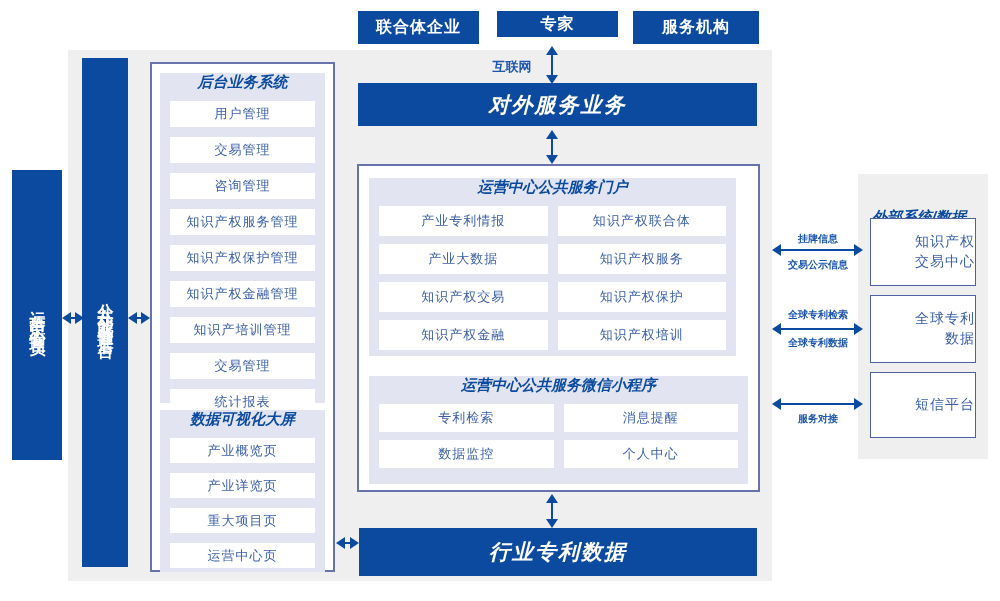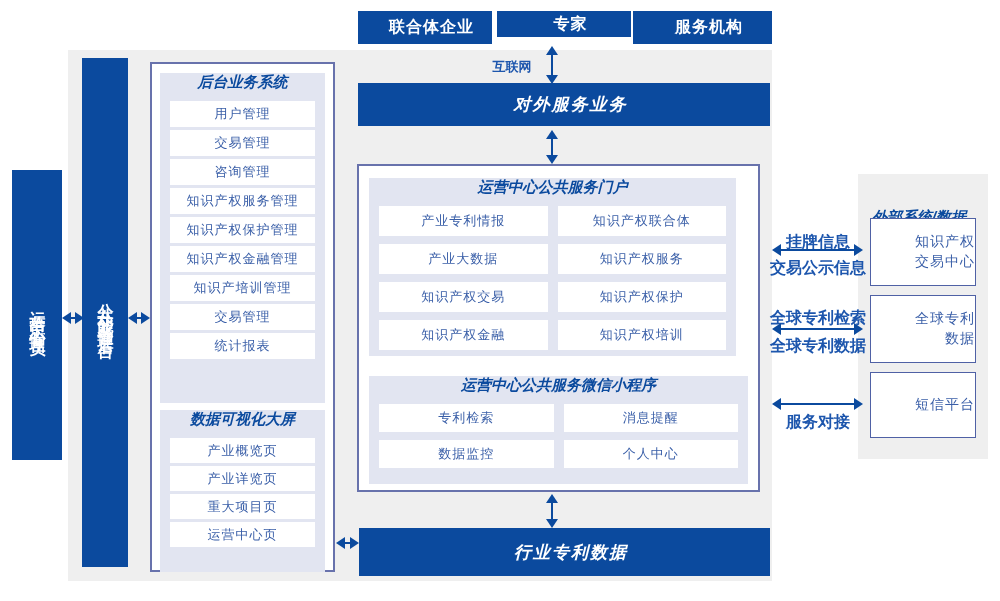--- a/index.html
+++ b/index.html
@@ -4,42 +4,42 @@
 <style>
   html,body { margin:0; padding:0; background:#fff; }
   #canvas {
     position:relative; width:1000px; height:601px; background:#fff;
     font-family:"Liberation Sans","DejaVu Sans",sans-serif; overflow:hidden;
   }
   .bg-main  { position:absolute; left:68px;  top:50px;  width:704px; height:531px; background:var(--bg-gray,#efefef); }
   .bg-right { position:absolute; left:858px; top:174px; width:130px; height:285px; background:var(--bg-gray,#efefef); }
 
   .dark-box { position:absolute; background:var(--primary,#0b4a9e); color:#fff;
-              display:flex; align-items:center; justify-content:center; font-weight:bold;padding-left:13px; }
+              display:flex; align-items:center; justify-content:center; font-weight:bold; }
   .actor { font-size:16px; letter-spacing:1px; }
-  .bigbar { font-size:17px; font-style:italic; letter-spacing:2px; }
+  .bigbar { font-size:21px; font-style:italic; letter-spacing:2px; }
 
   .vbar { position:absolute; background:var(--primary,#0b4a9e); display:flex; align-items:center; justify-content:center; }
   .vtext { writing-mode:vertical-rl; text-orientation:upright; color:#fff; font-weight:bold;
            font-size:16px; letter-spacing:5px; }
 
   .wrapper { position:absolute; background:#fff; border:2px solid var(--border,#6872ac); box-sizing:border-box; }
   .panel   { position:absolute; background:var(--panel-bg,#e2e5f1); }
   .panel-title { text-align:center; font-weight:bold; font-style:italic;
                  color:var(--primary,#0b4a9e); font-size:15px; height:20px; }
-  .stack { display:flex; flex-direction:column; gap:3px; padding:8px 10px; }
+  .stack { display:flex; flex-direction:column; gap:10px; padding:8px 10px; }
   .item  { background:#fff; height:26px; flex:0 0 auto; display:flex; align-items:center; justify-content:center;
            color:var(--text-blue,#3a5fa8); font-size:13px; letter-spacing:1px; }
   .stack-b .item { height:25px; }
   .grid2 { display:grid; grid-template-columns:1fr 1fr; gap:8px 10px; padding:8px 10px; }
   .grid2 .item { height:30px; }
   .grid2.mini .item { height:28px;font-family:Liberation Serif, serif; }
 
   .small-label { position:absolute; color:var(--label-blue,#1d56ad); font-weight:bold;
-                 font-size:16px; text-align:center; }
+                 font-size:10px; text-align:center; }
 
   .ext-title { position:absolute; left:858px; width:122px; text-align:center; font-weight:bold;
                font-style:italic; font-size:15px; color:var(--primary,#0b4a9e);margin-top:20px; }
   .ext-box { position:absolute; left:870px; width:106px; background:#fff; border:1px solid #4f61a5;
              color:var(--text-blue,#3a5fa8); font-size:14px; display:flex; flex-direction:column;
              align-items:flex-end; justify-content:center; line-height:1.4; box-sizing:border-box; letter-spacing:1px; }
 
   .arrow-h { position:absolute; height:2px; background:var(--primary,#0b4a9e); }
   .arrow-h::before, .arrow-h::after { content:""; position:absolute; top:-5px; width:0; height:0;
       border-top:6px solid transparent; border-bottom:6px solid transparent; }

